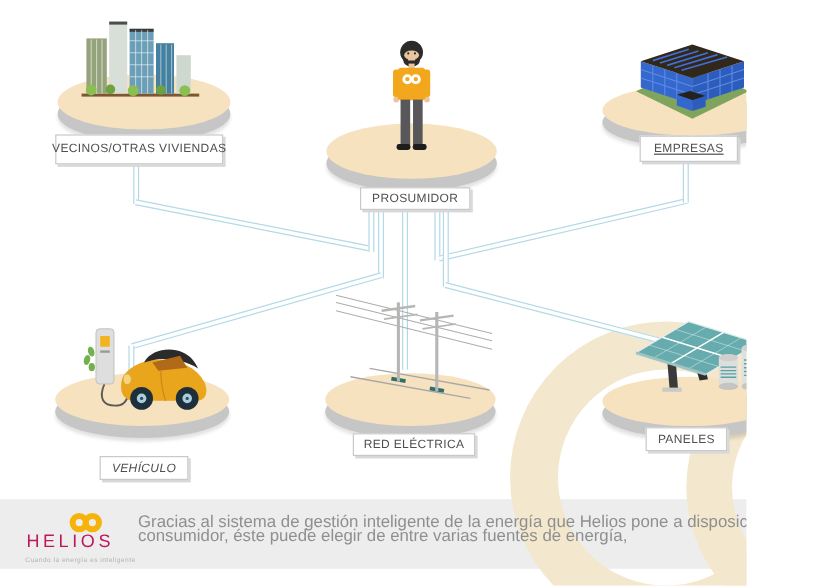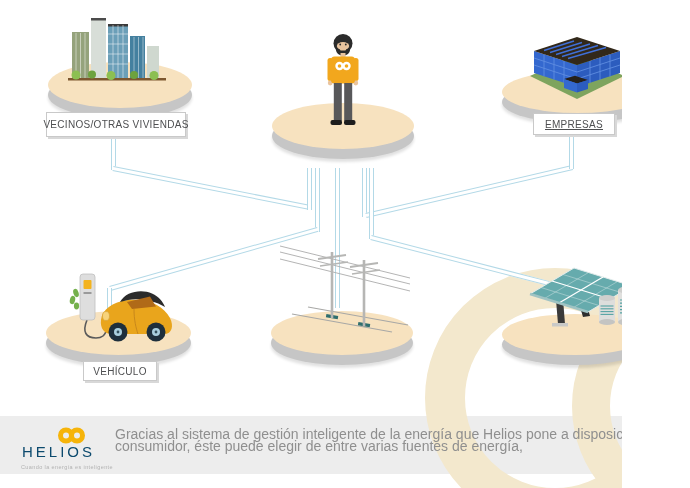--- a/index.html
+++ b/index.html
@@ -10,21 +10,21 @@
     -webkit-font-smoothing:antialiased;
   }
 
   
   .ring { position:absolute; border-radius:50%; border:40px solid #f3e8cd; z-index:1; background:transparent; }
   .ring.r1 { left:425px; top:268px; width:180px; height:180px; }
   .ring.r2 { left:572px; top:282px; width:172px; height:172px; border-width:38px; }
 
   
   .footer-bar { position:absolute; left:0; top:416px; width:690px; height:58px; background:#ededed; z-index:0; }
-  .brand-name { position:absolute; left:22px; top:443px; font-size:15px; letter-spacing:3px; color:#0c4a6e; font-weight:400; z-index:6; }
+  .brand-name { position:absolute; left:22px; top:443px; font-size:15px; letter-spacing:3px; color:#be185d; font-weight:400; z-index:6; }
   .brand-tagline { position:absolute; left:21px; top:464px; font-size:5.5px; letter-spacing:0.4px; color:#b2b2b2; z-index:6; }
   .infinity-logo { position:absolute; left:57px; top:426px; z-index:6; }
   .footer-text { position:absolute; left:115px; top:428px; width:565px; z-index:6;
                  font-size:14px; line-height:12px; color:#8f8f8f; }
 
   
   .pipe { position:absolute; background:#ffffff; border:0 solid #b3d9e7; box-sizing:content-box; z-index:2; }
   .pipe.v { width:3px; border-left-width:1.5px; border-right-width:1.5px; }
   .pipe.d { height:3px; border-top-width:1.5px; border-bottom-width:1.5px; transform-origin:0 50%; }
 
@@ -259,25 +259,34 @@
       <line x1="104" y1="46.4" x2="120" y2="46.4"></line>
         <line x1="104" y1="49.6" x2="120" y2="49.6"></line>
       <line x1="104" y1="52.8" x2="120" y2="52.8"></line>
     </g>
     <ellipse cx="112" cy="62" rx="10" ry="3.6" fill="#c6c6c4"></ellipse>
   </svg>
 
   <div class="node-label" style="left:46px;  top:112px; width:138px; height:23px;">
     <span>VECINOS/OTRAS VIVIENDAS</span>
   </div>
+  <div class="node-label" style="left:300px; top:156px; width:90px; height:17px;">
+    <span>PROSUMIDOR</span>
+  </div>
   <div class="node-label" style="left:533px; top:113px; width:80px; height:20px;text-decoration:underline;">
     <span>EMPRESAS</span>
   </div>
-  <div class="node-label" style="left:83px;  top:361px; width:72px; height:18px;">
+  <div class="node-label" style="left:83px;  top:380px; width:72px; height:18px;font-style:italic;">
     <span>VEHÍCULO</span>
+  </div>
+  <div class="node-label" style="left:294px; top:361px; width:100px; height:17px;">
+    <span>RED ELÉCTRICA</span>
+  </div>
+  <div class="node-label" style="left:538px; top:356px; width:66px; height:18px;">
+    <span>PANELES</span>
   </div>
 
   <svg class="infinity-logo" width="30" height="19" viewBox="0 0 30 19">
     <circle cx="9" cy="9.5" r="5.5" fill="none" stroke="#f6b40a" stroke-width="5"></circle>
     <circle cx="20" cy="9.5" r="5.5" fill="none" stroke="#f6b40a" stroke-width="5"></circle>
   </svg>
   <div class="brand-name">HELIOS</div>
   <div class="brand-tagline">Cuando la energía es inteligente</div>
 
   <div class="footer-text">

